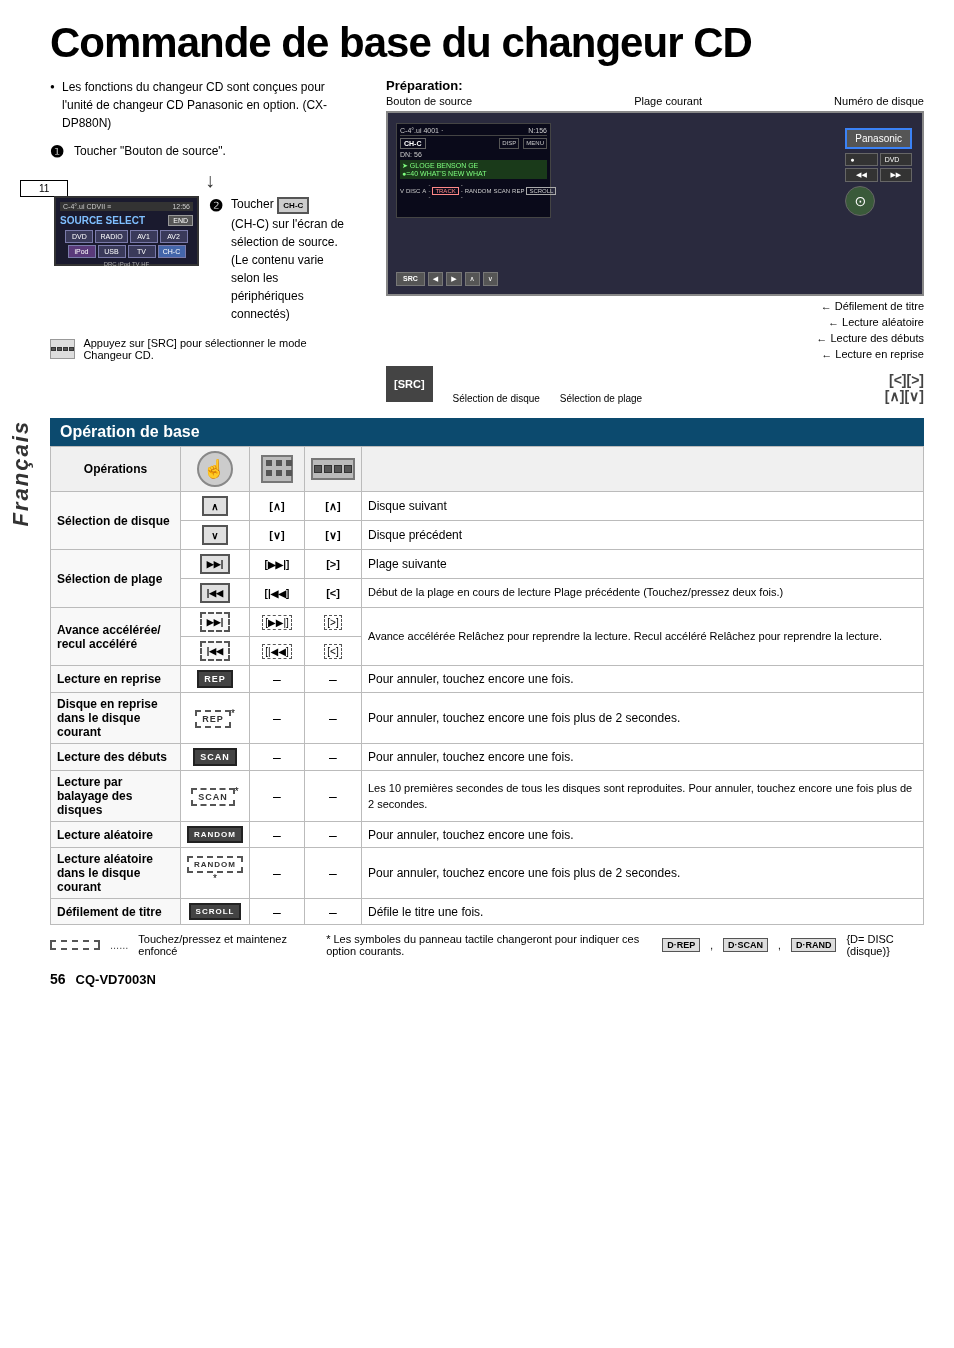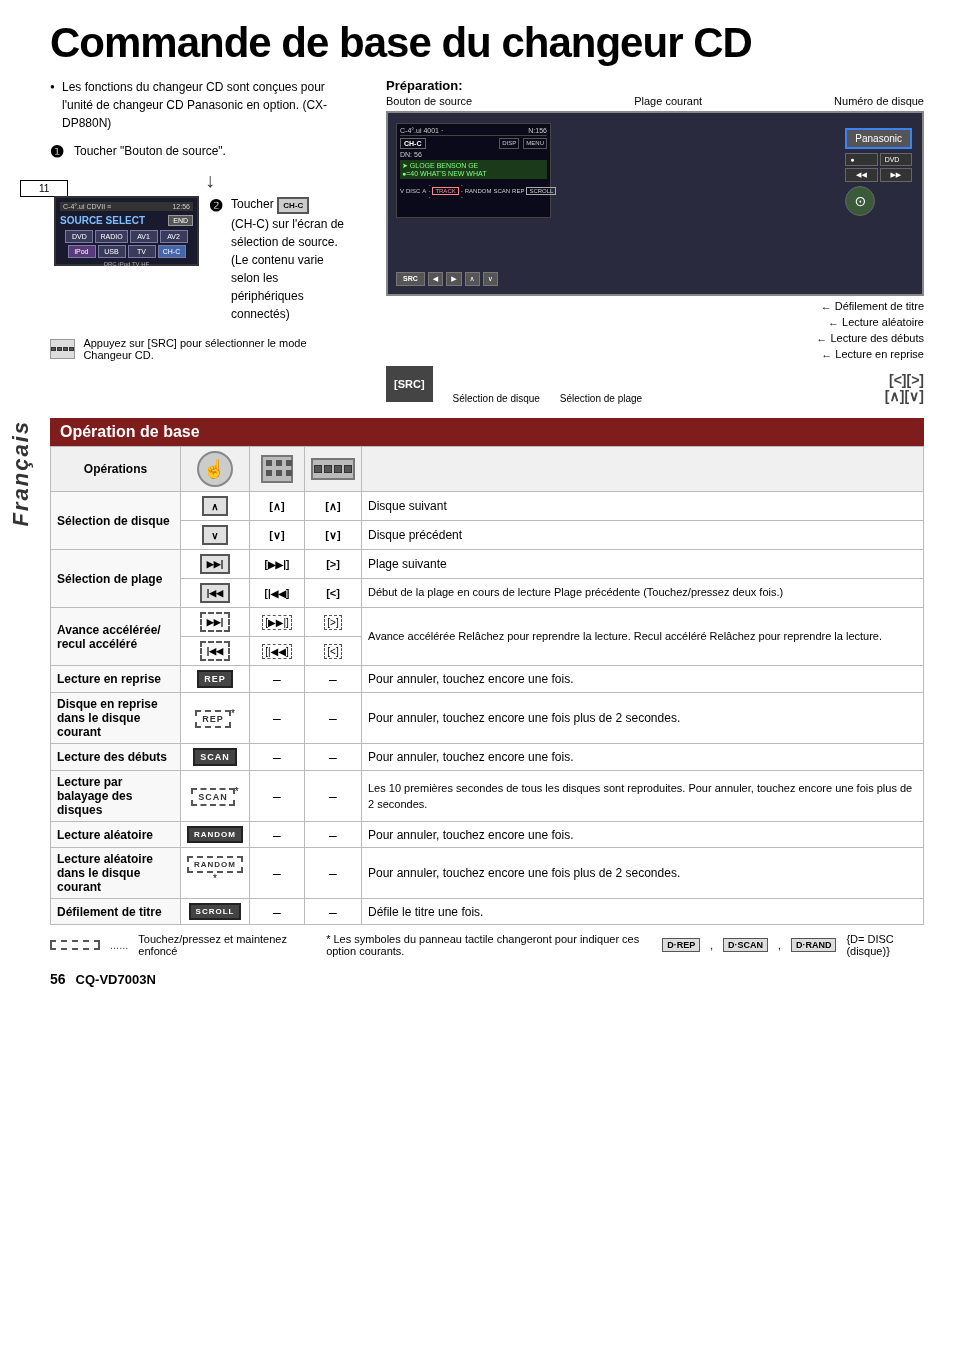--- a/index.html
+++ b/index.html
@@ -152,21 +152,21 @@
       height: 20px;
       border: 1px solid #999;
       background: #ddd;
       display: flex;
       align-items: center;
       justify-content: center;
       font-size: 8px;
     }
     
     .op-section-header {
-      background: #7f1d1d;
+      background: #0c4a6e;
       color: #fff;
       font-weight: bold;
       font-size: 16px;
       padding: 5px 10px;
       margin-top: 12px;
       margin-bottom: 0;
     }
     table.op-table {
       width: 100%;
       border-collapse: collapse;

